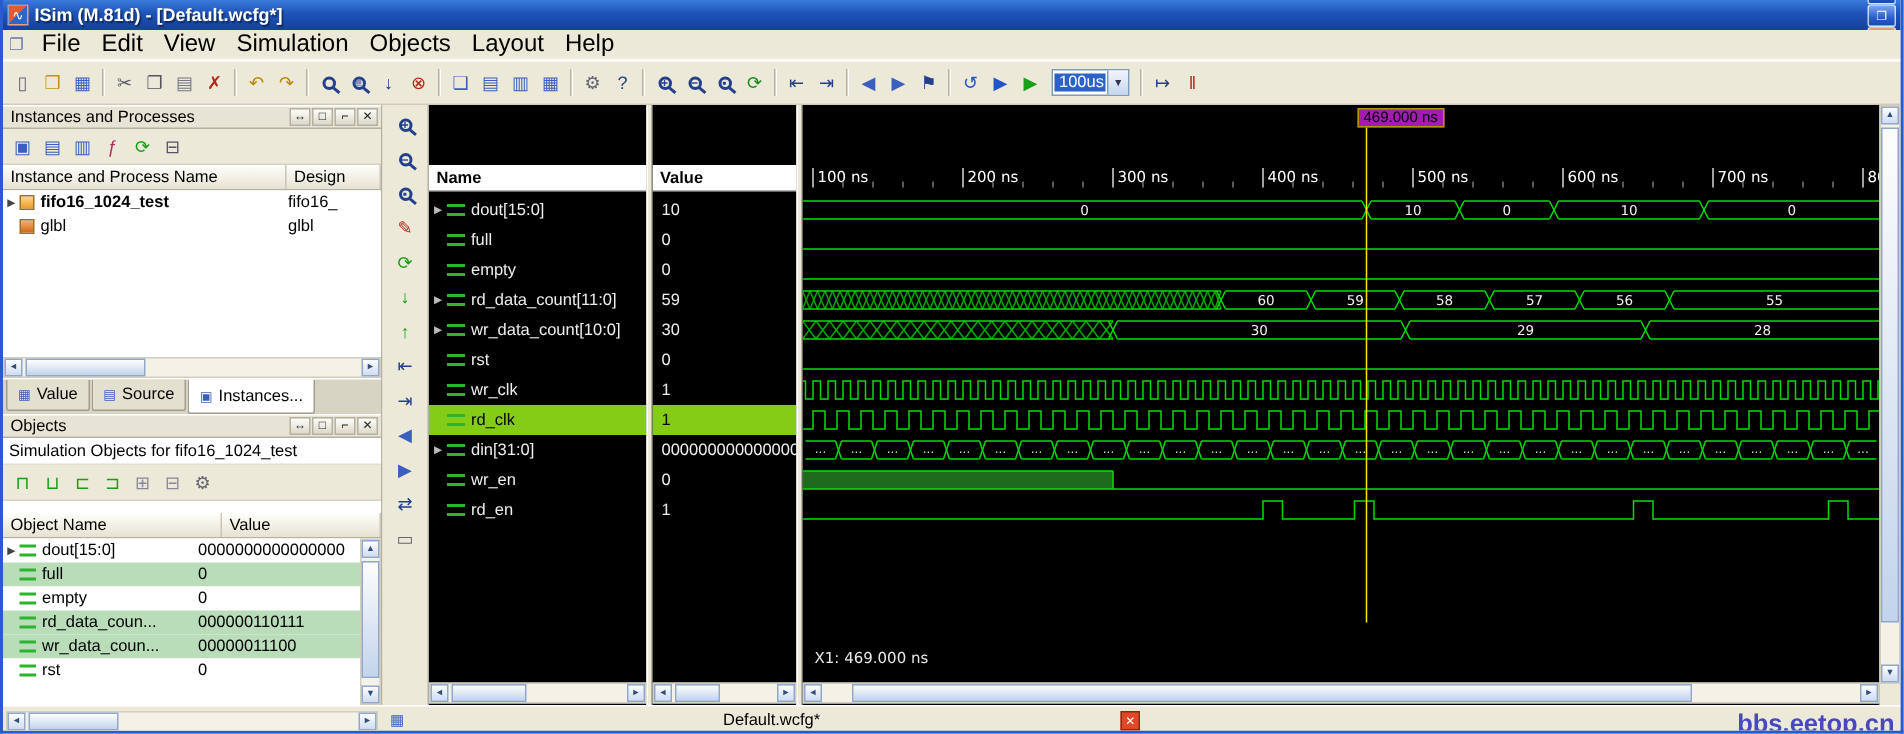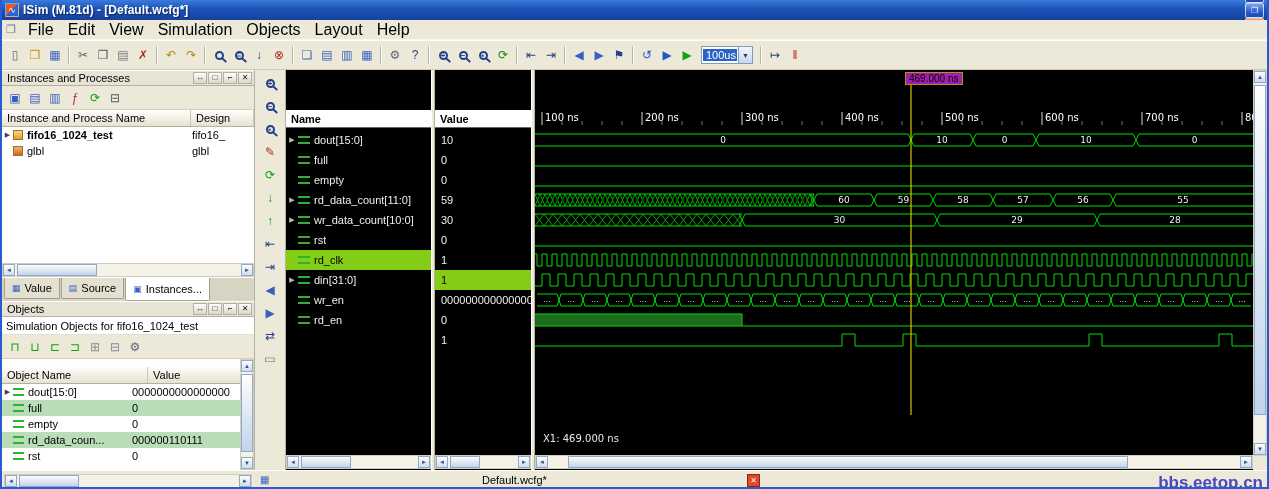--- a/index.html
+++ b/index.html
@@ -33,21 +33,21 @@
 #left{position:absolute;left:0;top:70px;width:253px;height:400px;background:#fff;border-right:1px solid #b5b1a2;display:flex;flex-direction:column}
 .p-hdr{height:16px;background:#e8e4d5;border-top:1px solid #fff;border-bottom:1px solid #b5b1a2;display:flex;align-items:center;padding:0 2px 0 5px;font-size:11px;flex:none}
 .p-btns{margin-left:auto;display:flex}
 .pbtn{width:14px;height:12px;margin-left:1px;font-size:8px;line-height:10px;text-align:center;color:#222;background:linear-gradient(#fdfdfb,#dcd8c8);border:1px solid #b5b1a2}
 .toolbar-row{display:flex;align-items:center;padding-left:3px;background:#ece9d8;border-bottom:1px solid #d5d1c2;flex:none}
 #inst-tools,#obj-tools{height:24px}
 .colhdr{display:flex;background:linear-gradient(#fefefb,#e6e2d2);border-bottom:1px solid #b5b1a2;font-size:11px;align-items:stretch;flex:none;height:17px}
 .colhdr span{padding-left:5px;display:flex;align-items:center;border-right:1px solid #cac5b4;overflow:hidden;white-space:nowrap}
 .ch1{width:189px}.ch2{flex:1}.och1{width:146px}.och2{flex:1}
 .rowsarea{background:#fff;overflow:hidden;position:relative;flex:none}
-#inst-rows,#obj-rows{height:136px}
+#inst-rows,#obj-rows{height:111px}
 .trow,.orow{height:16px;display:flex;align-items:center;font-size:11px;position:relative;background:#fff}
 .orow.hl{background:#b9dcb9}
 .texp{width:11px;text-align:center;font-size:7px;color:#444}
 .iicon{width:10px;height:10px;background:linear-gradient(#ffd684,#e89c2c);border:1px solid #9a7428;margin-right:4px;flex:none}
 .iicon.glbl{background:linear-gradient(#f8b070,#d06818)}
 .tname{white-space:nowrap}.tname.b{font-weight:bold}
 .tdesign{position:absolute;left:190px;white-space:nowrap}
 .oicon{width:11px;height:8px;border-top:2px solid #2cb42c;border-bottom:2px solid #2cb42c;margin-right:4px;flex:none}
 .oname{white-space:nowrap}
 .oval{position:absolute;left:130px;white-space:nowrap;overflow:hidden;max-width:106px}
@@ -370,20 +370,26 @@
           <span class="oicon"></span>
           <span class="oname">empty</span>
           <span class="oval">0</span>
         </div>
         <div class="orow hl">
           <span class="texp"></span>
           <span class="oicon"></span>
           <span class="oname">rd_data_coun...</span>
           <span class="oval">000000110111</span>
         </div>
+        <div class="orow hl">
+          <span class="texp"></span>
+          <span class="oicon"></span>
+          <span class="oname">wr_data_coun...</span>
+          <span class="oval">00000011100</span>
+        </div>
         <div class="orow">
           <span class="texp"></span>
           <span class="oicon"></span>
           <span class="oname">rst</span>
           <span class="oval">0</span>
         </div>
       </div>
     <div id="obj-vscroll" class="vsbx">
         <div class="sbb">▲</div>
         <div class="sbtrack">
@@ -468,20 +474,25 @@
         </div>
         <div class="wrow">
           <span class="wexp">▶</span>
           <span class="sigicon"></span>
           <span class="wlbl">wr_data_count[10:0]</span>
         </div>
         <div class="wrow">
           <span class="wexp"></span>
           <span class="sigicon"></span>
           <span class="wlbl">rst</span>
+        </div>
+        <div class="wrow">
+          <span class="wexp"></span>
+          <span class="sigicon"></span>
+          <span class="wlbl">wr_clk</span>
         </div>
         <div class="wrow sel">
           <span class="wexp"></span>
           <span class="sigicon"></span>
           <span class="wlbl">rd_clk</span>
         </div>
         <div class="wrow">
           <span class="wexp">▶</span>
           <span class="sigicon"></span>
           <span class="wlbl">din[31:0]</span>

